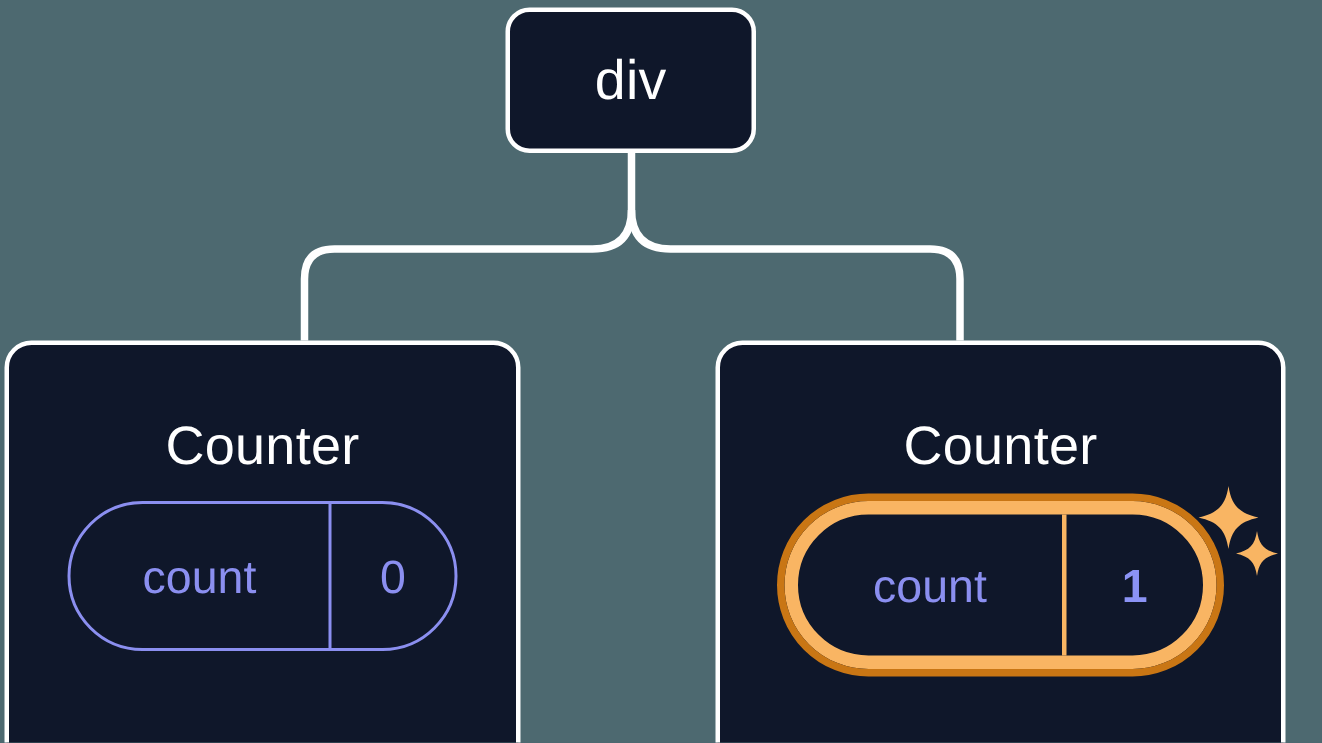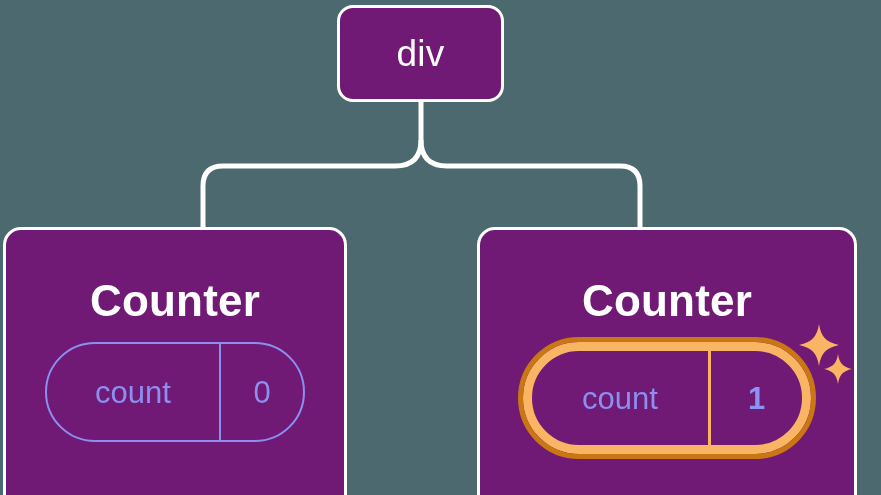--- a/index.html
+++ b/index.html
@@ -27,21 +27,21 @@
     top: 0;
     width: 881px;
     height: 495px;
     pointer-events: none;
   }
 
   
   .node {
     position: absolute;
     box-sizing: border-box;
-    background: #701a75;
+    background: #0f172a;
     border: 3px solid #ffffff;
     border-radius: 18px;
     display: flex;
     flex-direction: column;
     align-items: center;
   }
 
   #node-div {
     left: 337px;
     top: 5px;
@@ -66,24 +66,24 @@
   }
   #node-counter-right {
     left: 477px;
     top: 227px;
     width: 380px;
     height: 290px;
   }
 
   .node-title {
     color: #ffffff;
-    font-size: 44px;
+    font-size: 36px;
     line-height: 1;
     margin-top: 49px;
-    font-weight: 700;
+    font-weight: 400;
     letter-spacing: 0.2px;
   }
 
   
   .pill-wrap {
     position: relative;
     margin-top: 19px;
     display: flex;
     align-items: center;
     justify-content: center;

